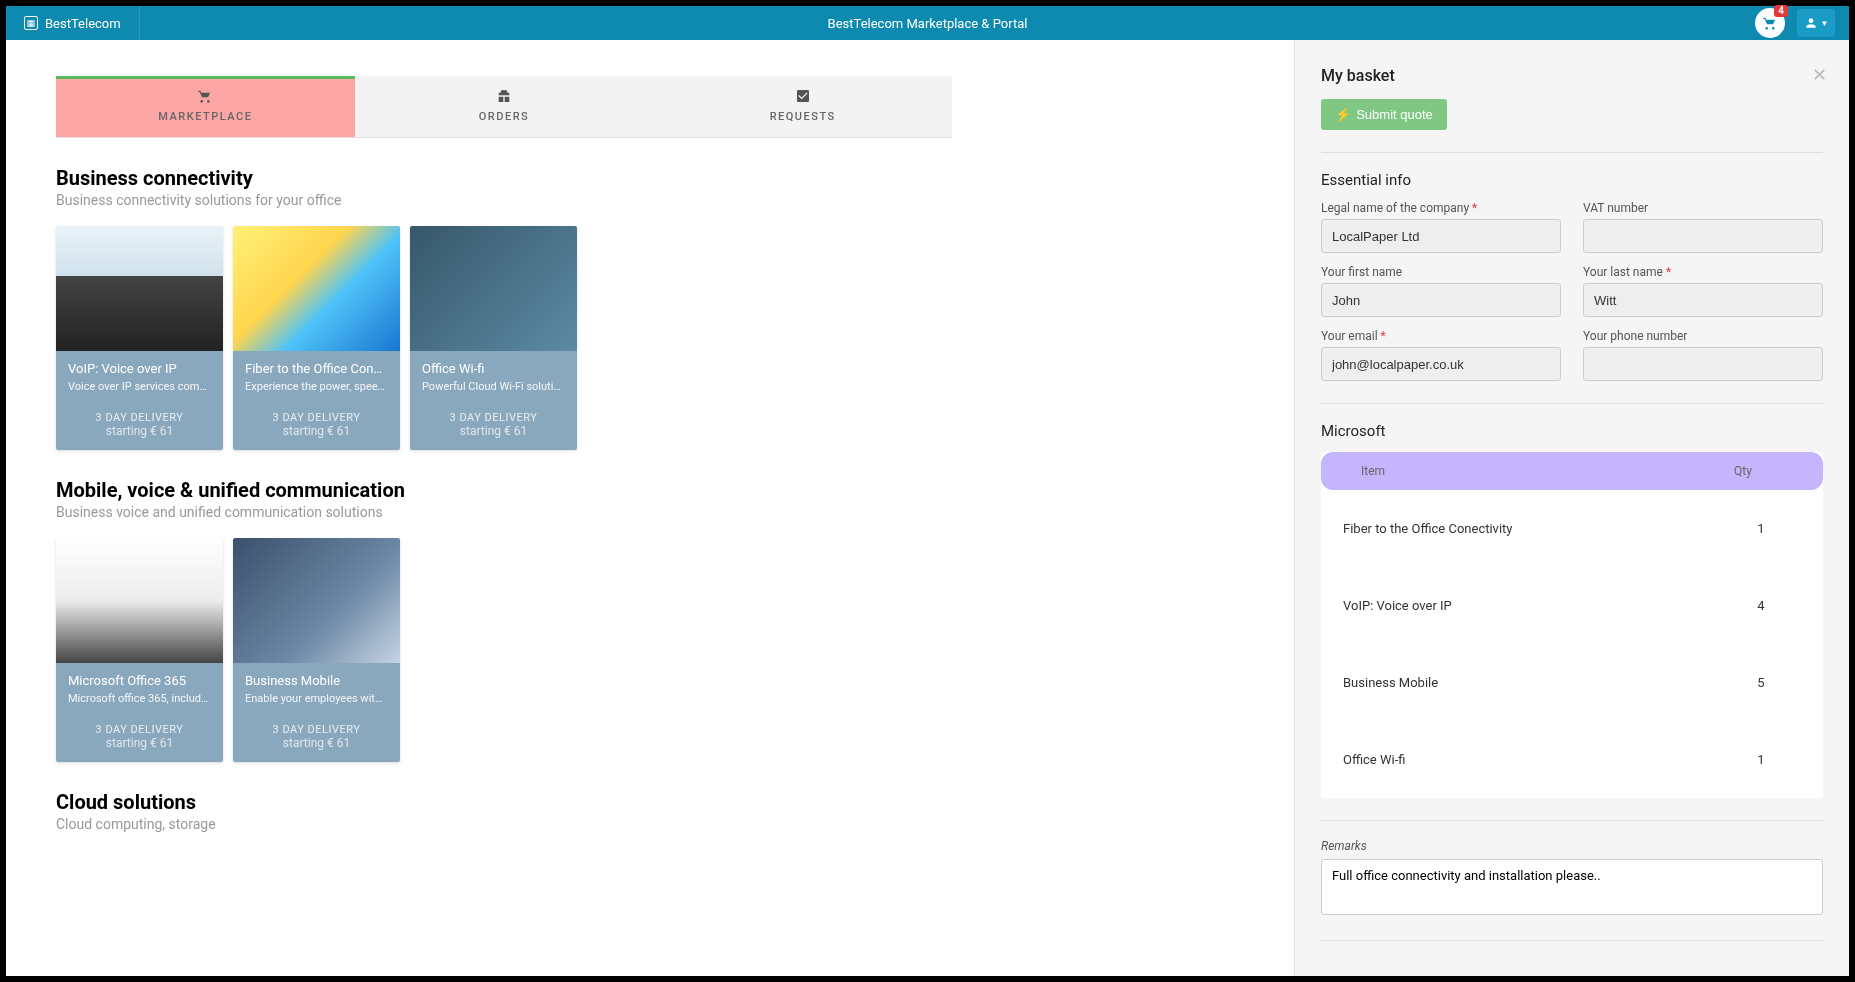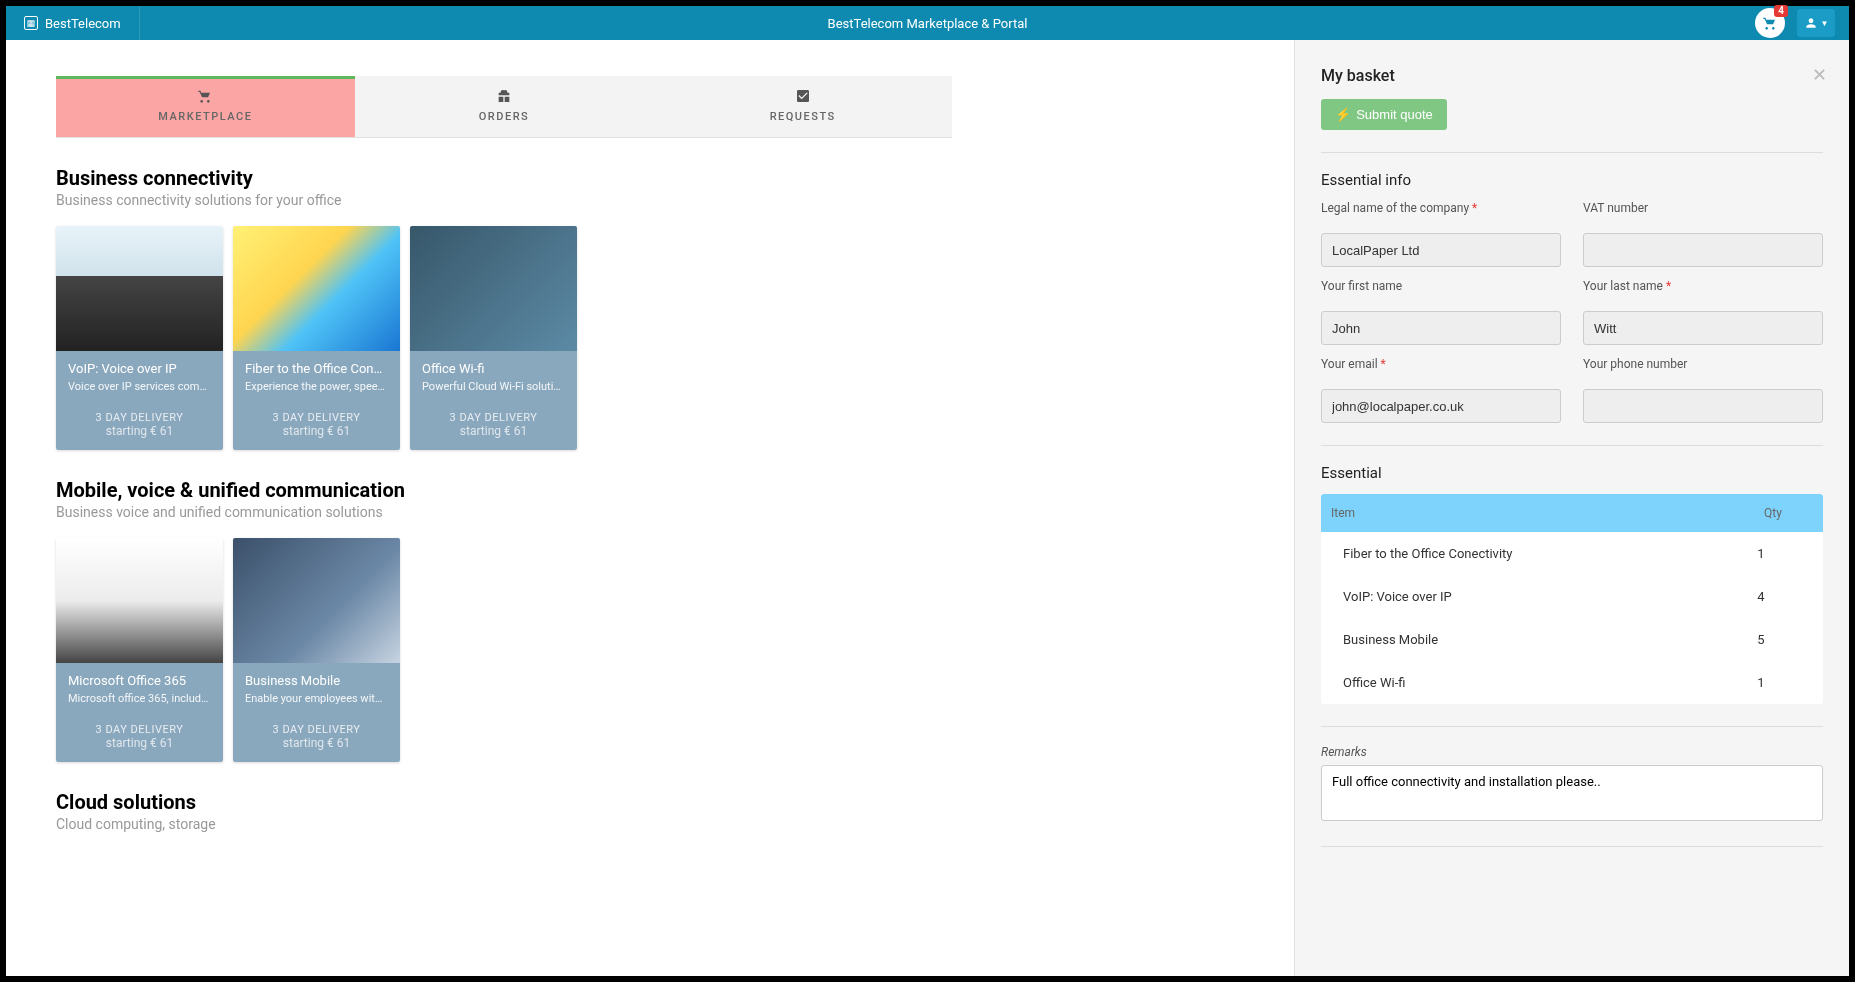--- a/index.html
+++ b/index.html
@@ -169,26 +169,25 @@
 .req { color: #e53935; }
 .form-input {
   width: 100%;
   height: 34px;
   background: #eee;
   border: 1px solid #ccc;
   border-radius: 3px;
   padding: 0 10px;
   font-size: 13px;
   color: #333;
-  margin-top: 14px;
 }
 .form-input:disabled, .form-input[readonly] { background: #eee; }
 .table { width: 100%; background: #fff; border-radius: 3px; overflow: hidden; }
-.table-head { background: #7dd3fc; display: flex; padding: 12px 10px; color: #666; font-size: 12px; }
-.table-row { display: flex; padding: 14px 22px; font-size: 13px; color: #333; }
+.table-head { background: #c4b5fd; display: flex; padding: 12px 40px; color: #666; font-size: 12px; border-radius: 12px; }
+.table-row { display: flex; padding: 31px 22px; font-size: 13px; color: #333; }
 .col-item { flex: 1; }
 .col-qty { width: 80px; text-align: center; }
 .textarea {
   width: 100%;
   min-height: 56px;
   background: #fff;
   border: 1px solid #ccc;
   border-radius: 3px;
   padding: 8px 10px;
   font-size: 13px;
@@ -357,21 +356,21 @@
           <label class="form-label"><span>Your email</span> <span class="req">*</span></label>
           <input class="form-input" value="john@localpaper.co.uk" style="">
         </div>
         <div class="form-col">
           <label class="form-label">Your phone number</label>
           <input class="form-input" value="" style="">
         </div>
       </div>
 
       <div class="divider"></div>
-      <h4>Essential</h4>
+      <h4>Microsoft</h4>
       <div class="table">
         <div class="table-head">
           <div class="col-item">Item</div>
           <div class="col-qty">Qty</div>
         </div>
         <div id="basket-rows">
             <div class="table-row">
               <div class="col-item">Fiber to the Office Conectivity</div>
                  <div class="col-qty">1</div>
             </div>

